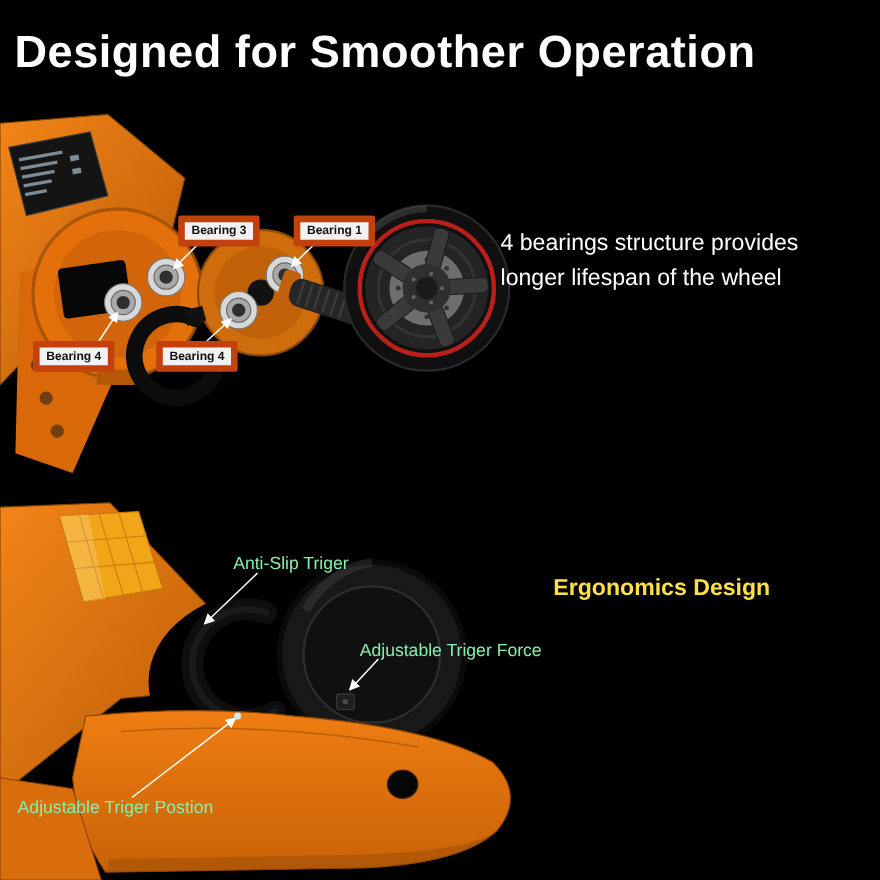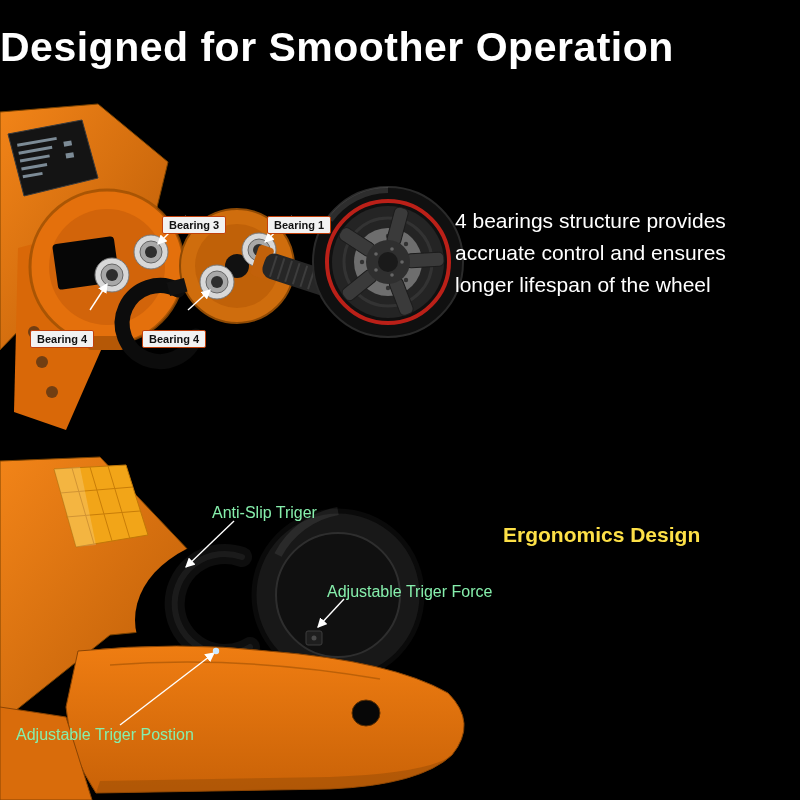--- a/index.html
+++ b/index.html
@@ -6,36 +6,36 @@
   .canvas{
     position:relative;
     width:800px;height:800px;
     background:#000000;
     overflow:hidden;
     font-family:"Liberation Sans", sans-serif;
     color:#ffffff;
   }
   .page-title{
     position:absolute;top:24px;left:0;width:700px;
+    text-align:center;
     font-size:41px;font-weight:800;letter-spacing:.5px;
     color:#ffffff;margin:0;
   }
   svg.layer{position:absolute;left:0;}
   #top-art{top:100px;}
   #bottom-art{top:455px;}
 
   .lbl-box{
     position:absolute;
     background:#f2f2f2;color:#111;
     font-size:11px;font-weight:700;
     padding:2px 6px;border-radius:2px;
-    border:1px solid #c2410c;
+    border:6px solid #c2410c;
     white-space:nowrap;
     z-index:5;
-    margin-top:20px;
   }
   #lbl-b3{left:162px;top:196px;}
   #lbl-b1{left:267px;top:196px;}
   #lbl-b4{left:30px;top:310px;}
   #lbl-b2{left:142px;top:310px;}
 
   .desc-block{
     position:absolute;left:455px;top:205px;width:310px;
     font-size:21px;line-height:32px;font-weight:400;color:#ffffff;
     z-index:5;
@@ -192,21 +192,20 @@
     </g>
   </svg>
 
   <div class="lbl-box" id="lbl-b3">Bearing 3</div>
   <div class="lbl-box" id="lbl-b1">Bearing 1</div>
   <div class="lbl-box" id="lbl-b4">Bearing 4</div>
   <div class="lbl-box" id="lbl-b2">Bearing 4</div>
 
   <div class="desc-block">
     <div>4 bearings structure provides</div>
-    <div>accruate control and ensures</div>
     <div>longer lifespan of the wheel</div>
   </div>
 
   <svg id="bottom-art" class="layer" width="800" height="345" viewBox="0 0 800 345">
     <defs>
       <marker id="arw2" viewBox="0 0 8 8" refX="7" refY="4" markerWidth="7" markerHeight="7" orient="auto">
         <path d="M0,0 L8,4 L0,8 Z" fill="#ffffff"></path>
       </marker>
       <linearGradient id="gradBody2" x1="0" y1="0" x2="1" y2="1">
         <stop offset="0" stop-color="#f28418"></stop>

